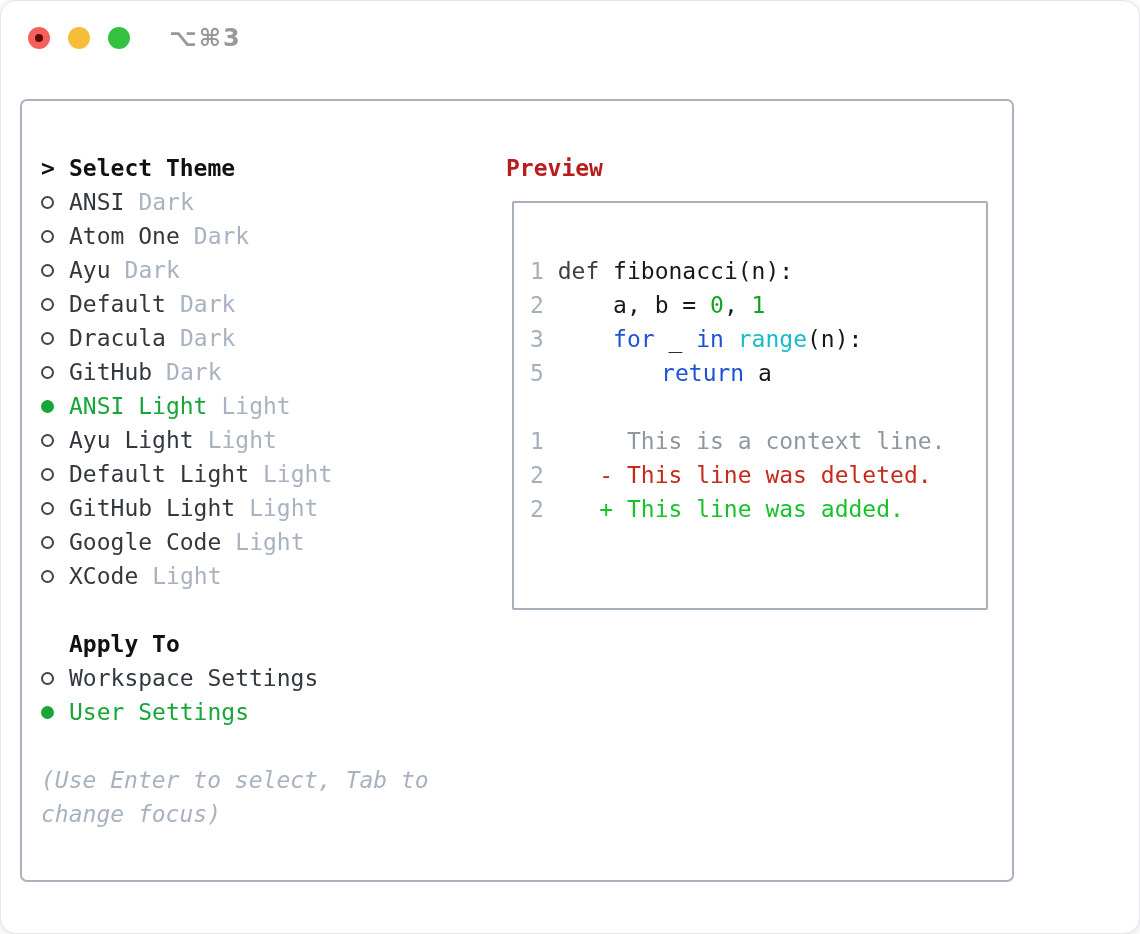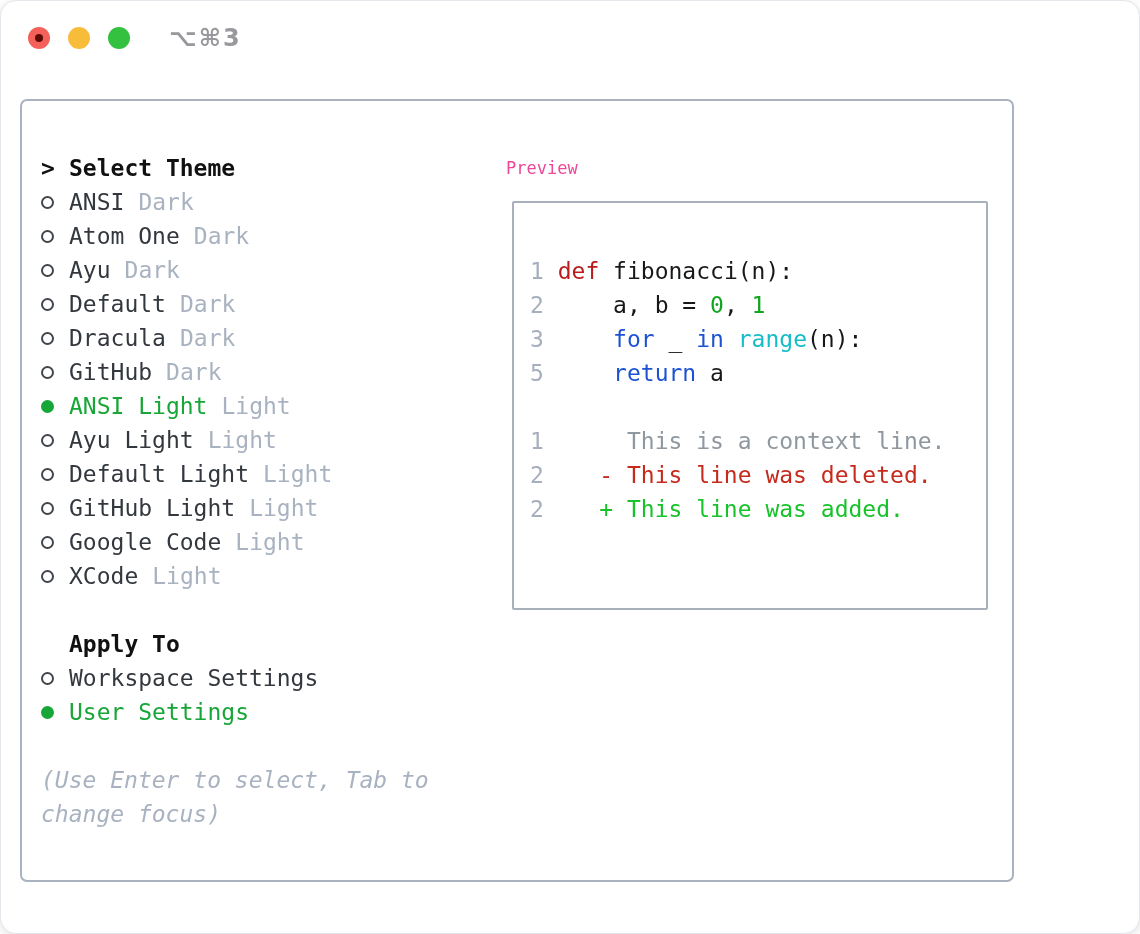--- a/index.html
+++ b/index.html
@@ -48,21 +48,21 @@
   .apply-block { position:absolute; left:19px; top:526px; }
   .hint {
     position:absolute; left:19px; top:662px; width:430px;
     font-size:23px; line-height:34px; color:#a8b2c0;font-style:italic;
   }
 
   
   .preview-label {
     position:absolute; left:484px; top:50px; height:34px;
     display:flex; align-items:center;
-    font-size:17px; font-weight:normal; color:#ec4899;
+    font-size:23px; font-weight:bold; color:#b91c1c;
   }
   .preview-box {
     position:absolute; left:490px; top:100px; width:476px; height:409px;
     border:2px solid #a8b0bc; border-radius:2px; background:#ffffff;
     overflow:hidden;
   }
   .preview-code { padding:51px 0 0 16px; }
   .code-line { height:34px; line-height:34px; font-size:23px; white-space:pre; }
 </style>
 </head>
@@ -112,24 +112,24 @@
           <div class="row"><span class="marker"><span class="radio" style="background: rgb(23, 166, 55); border-color: rgb(23, 166, 55);"></span></span><span class="theme-name" style="color: rgb(23, 166, 55);">User Settings</span></div>
         </div>
     </div>
 
     <div class="hint">(Use Enter to select, Tab to change focus)</div>
 
     <div class="preview-label">Preview</div>
 
     <div class="preview-box">
       <div class="preview-code" id="previewLines">
-          <div class="code-line"><span style="color: rgb(166, 175, 189);">1</span><span style="color: rgb(23, 24, 26);"> </span><span style="color: #b91c1c;">def</span><span style="color: rgb(23, 24, 26);"> fibonacci(n):</span></div>
+          <div class="code-line"><span style="color: rgb(166, 175, 189);">1</span><span style="color: rgb(23, 24, 26);"> </span><span style="color: #404040;">def</span><span style="color: rgb(23, 24, 26);"> fibonacci(n):</span></div>
           <div class="code-line"><span style="color: rgb(166, 175, 189);">2</span><span style="color: rgb(23, 24, 26);">     a, b = </span><span style="color: rgb(18, 164, 31);">0</span><span style="color: rgb(23, 24, 26);">, </span><span style="color: rgb(18, 164, 31);">1</span></div>
           <div class="code-line"><span style="color: rgb(166, 175, 189);">3</span><span style="color: rgb(23, 24, 26);">     </span><span style="color: rgb(29, 83, 211);">for</span><span style="color: rgb(23, 24, 26);"> _ </span><span style="color: rgb(29, 83, 211);">in</span><span style="color: rgb(23, 24, 26);"> </span><span style="color: rgb(22, 188, 200);">range</span><span style="color: rgb(23, 24, 26);">(n):</span></div>
-          <div class="code-line"><span style="color: rgb(166, 175, 189);">5</span><span style="color: rgb(23, 24, 26);">     </span><span style="color: rgb(29, 83, 211);">return</span><span style="color: rgb(23, 24, 26);"> a</span></div>
+          <div class="code-line"><span style="color: rgb(166, 175, 189);">5</span><span style="color: rgb(23, 24, 26);">     </span><span style="color: rgb(29, 83, 211); margin-left: 48px;">return</span><span style="color: rgb(23, 24, 26);"> a</span></div>
           <div class="code-line"></div>
           <div class="code-line"><span style="color: rgb(166, 175, 189);">1</span><span style="color: rgb(143, 151, 159);">      This is a context line.</span></div>
           <div class="code-line"><span style="color: rgb(166, 175, 189);">2</span><span style="color: rgb(197, 43, 28);">    - This line was deleted.</span></div>
           <div class="code-line"><span style="color: rgb(166, 175, 189);">2</span><span style="color: rgb(23, 194, 43);">    + This line was added.</span></div>
         </div>
     </div>
 
   </div>
 </div>
 

